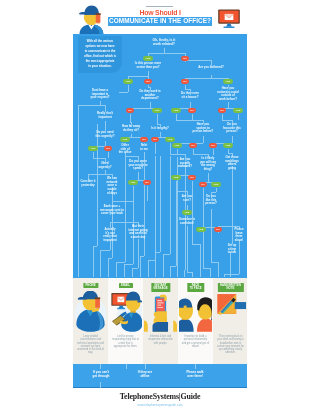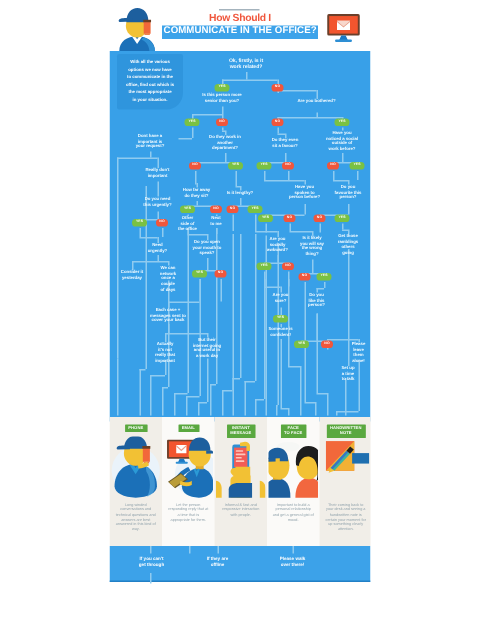--- a/index.html
+++ b/index.html
@@ -460,15 +460,19 @@
     <div class="bandtick" style="left:27px;top:0;height:5px"></div>
     <div class="bandtick" style="left:53px;top:0;height:5px"></div>
     <div class="bandtick" style="left:72px;top:0;height:5px"></div>
     <div class="bandtick" style="left:122px;top:0;height:5px"></div>
     <div class="bandtick" style="left:27px;top:18px;height:7px"></div>
   <div class="bandtxt" style="left: 14px; width: 28px;">If you can't<br>get through</div>
         <div class="bandtxt" style="left: 58px; width: 28px;">If they are<br>offline</div>
         <div class="bandtxt" style="left: 108px; width: 28px;">Please walk<br>over there!</div>
       </div>
 
+  <div id="footer">
+    <div id="brand">TelephoneSystems|Guide</div>
+    <div id="url">www.telephonesystemsguide.com</div>
+  </div>
 
  </div>
 </div>
 
 </body></html>

